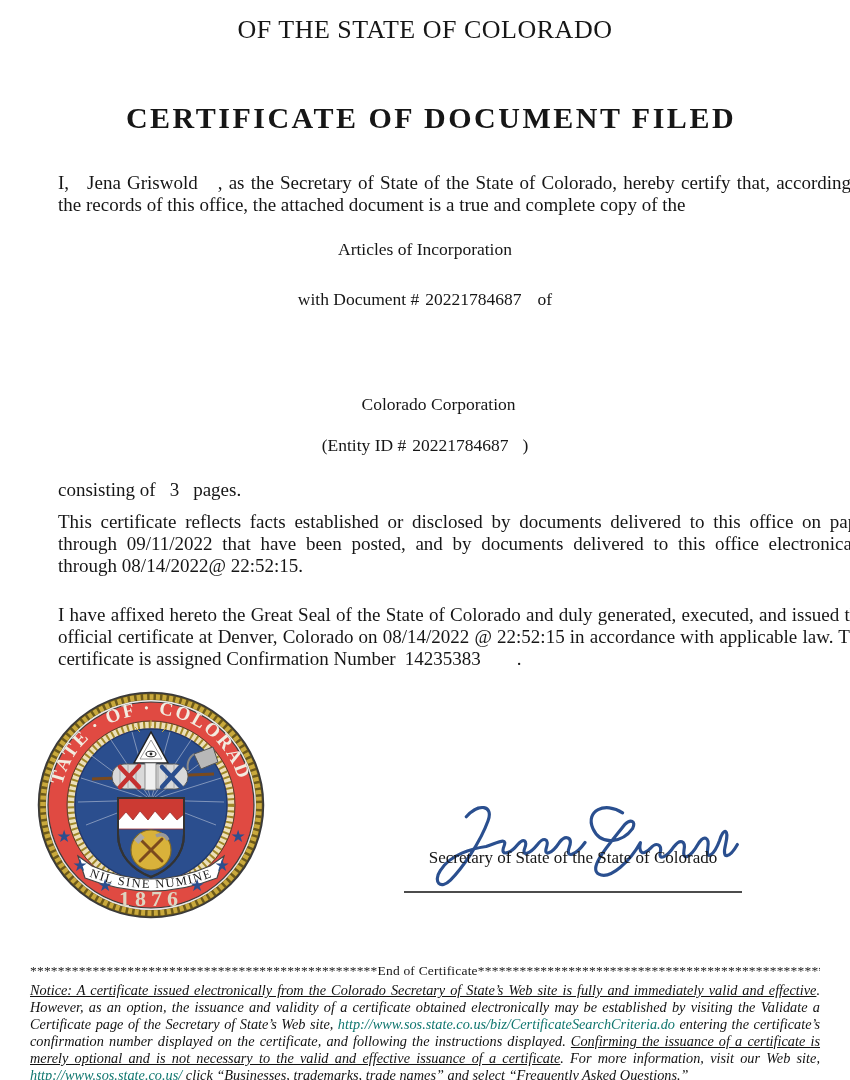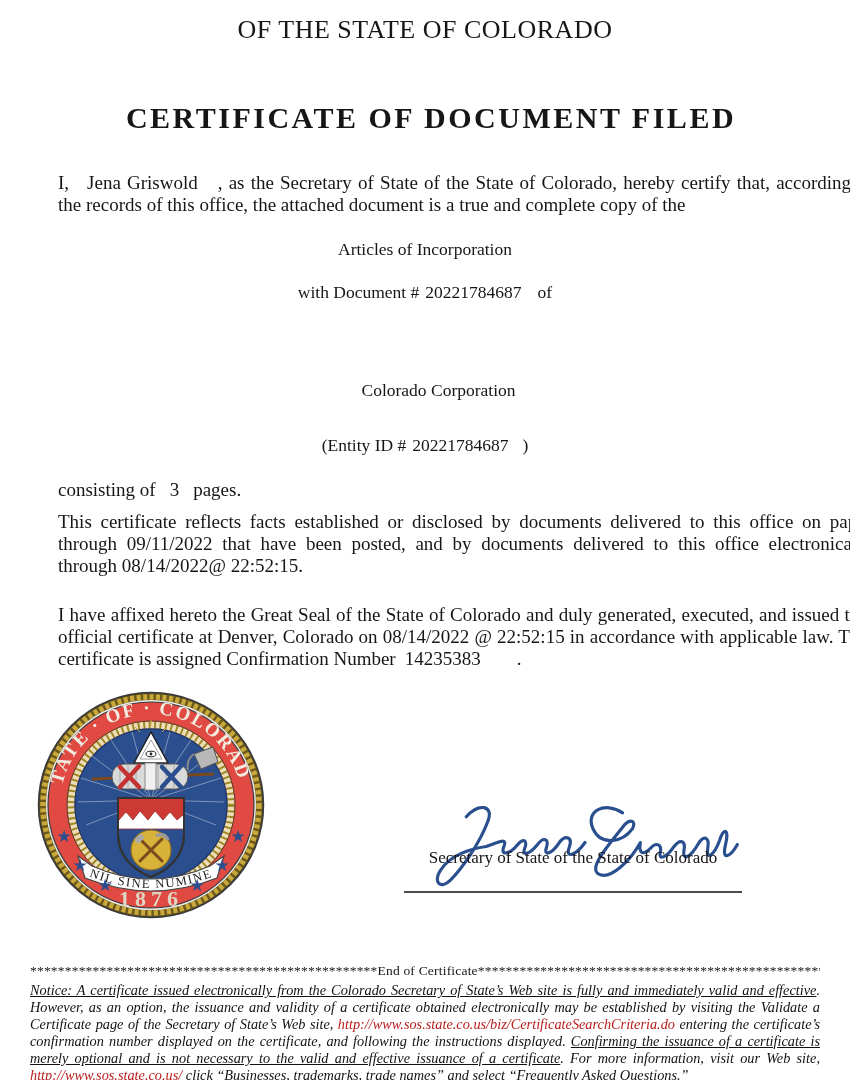--- a/index.html
+++ b/index.html
@@ -14,23 +14,23 @@
                 font-size:26px; line-height:31px; letter-spacing:0.5px; }
   .doc-title  { top:101px; left:12px; right:0; text-align:center;
                 font-size:30px; font-weight:bold; letter-spacing:2.5px; }
 
   .bodytext { left:18px; width:814px; font-size:19px; line-height:22px;
               text-align:justify;margin-left:40px; }
   .centered { left:0; right:0; text-align:center; font-size:17.5px; }
 
   .p-intro   { top:172px; }
   .l-articles{ top:239px; }
-  .l-docnum  { top:282px; }
+  .l-docnum  { top:289px; }
   .l-entity  { top:319px; font-size:19.5px; }
-  .l-etype   { top:380px;margin-left:27px; }
+  .l-etype   { top:394px;margin-left:27px; }
   .l-eid     { top:435px; }
   .p-consist { top:479px; text-align:left; }
   .p-reflect { top:511px; }
   .p-affixed { top:604px; }
 
   .gap-name   { margin-left:18px; margin-right:20px; }
   .gap-docnum { margin-left:6px; }
   .gap-of     { margin-left:16px; }
   .gap-eid    { margin-left:6px; }
   .gap-paren  { margin-left:14px; }
@@ -43,21 +43,21 @@
 
   .sig-svg  { left:428px; top:799px; width:318px; height:94px; }
   .sig-line { left:404px; top:891px; width:338px; height:2px; background:#4c4c4c; }
   .sig-title{ left:404px; top:848px; width:338px; text-align:center; font-size:17px; }
 
   .footer { left:30px; top:963px; width:790px; }
   .endline { font-size:13.5px; white-space:nowrap; overflow:hidden; letter-spacing:0.2px; }
   .notice { margin-top:3px; font-size:14.3px; line-height:17px; font-style:italic;
             text-align:justify; color:#111; }
   .seg-underline { text-decoration:underline; }
-  .seg-link { color:#b91c1c; }
+  .seg-link { color:#0f766e; }
 </style>
 </head>
 <body>
 
 <div class="page">
 
   <div class="abs doc-header">
     <div>OF THE STATE OF COLORADO</div>
   </div>
 

